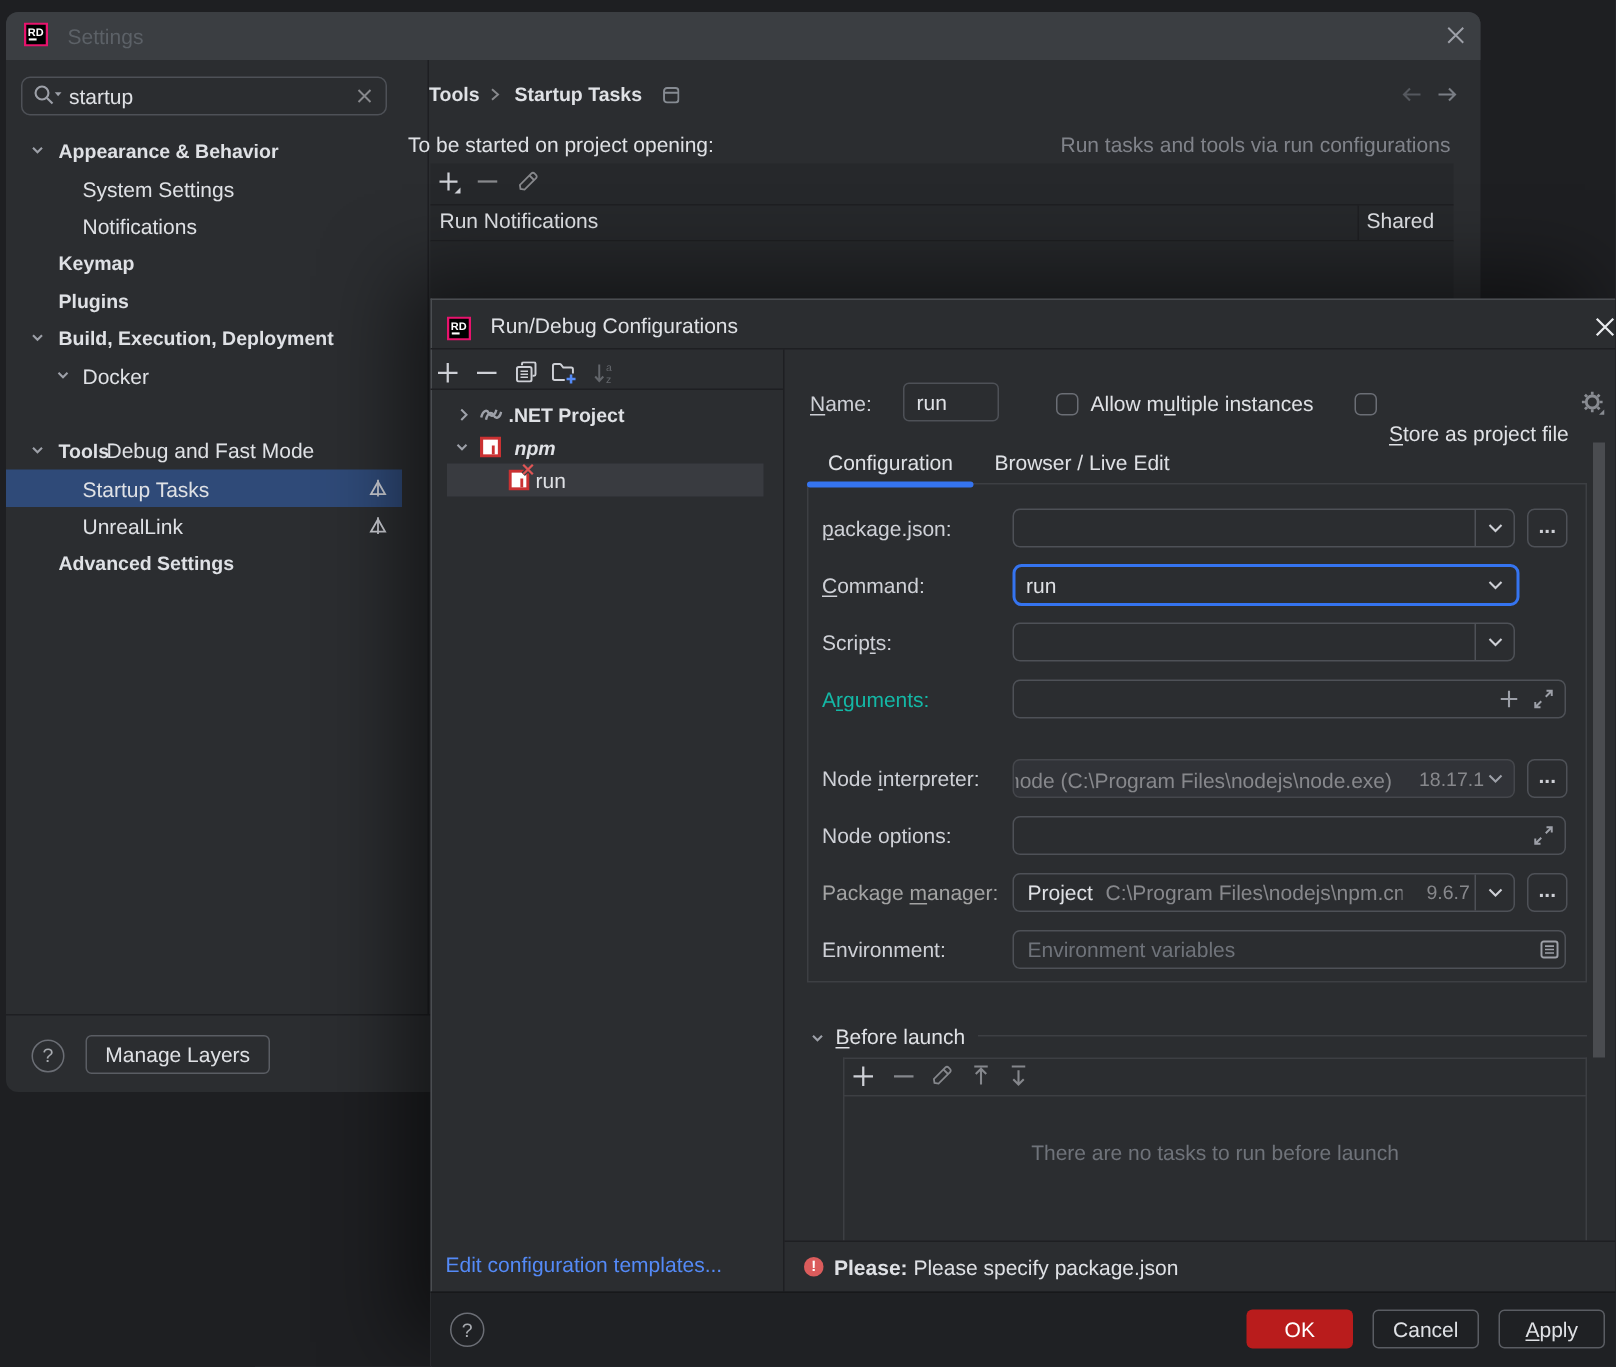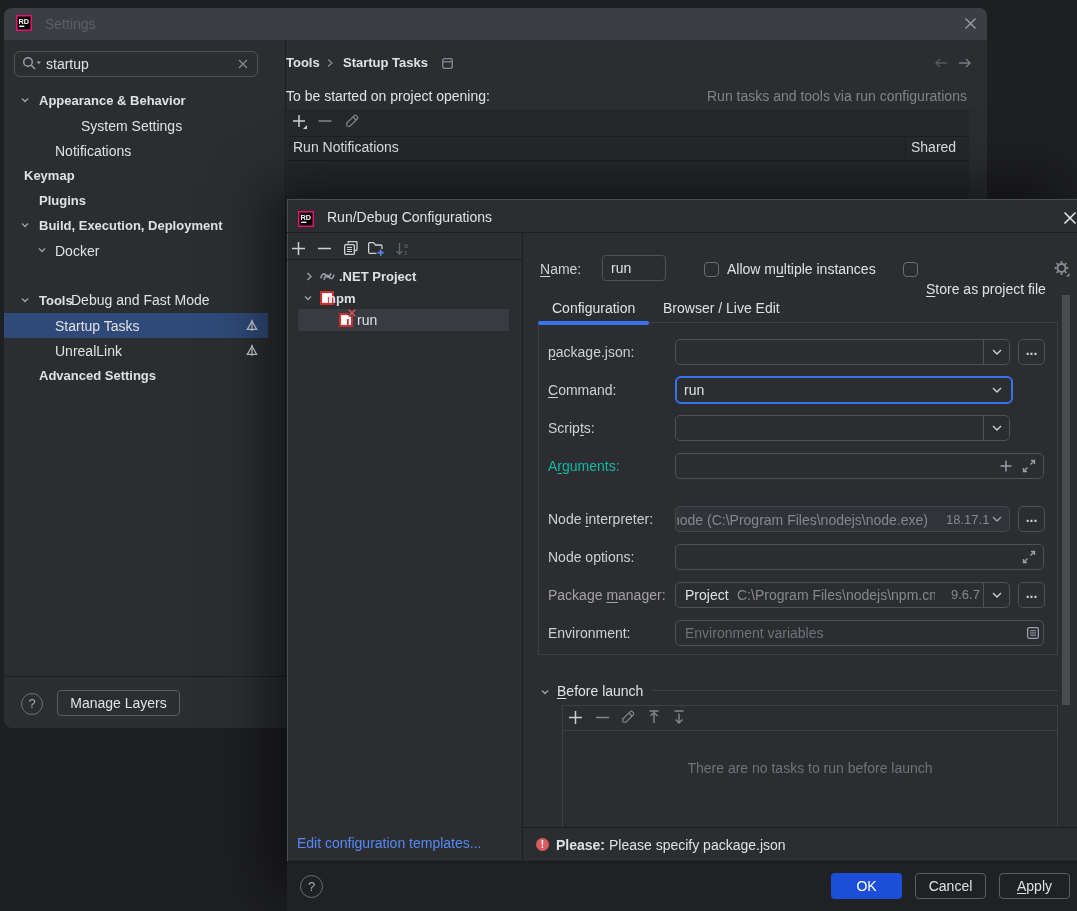--- a/index.html
+++ b/index.html
@@ -48,23 +48,23 @@
 <svg class="a" style="z-index:3;left:237px;top:58px;" width="12" height="12" viewBox="0 0 12 12">
     <path d="M2 2 L10 10 M10 2 L2 10" stroke="#87888c" stroke-width="1.3"></path>
   </svg>
 
 <div class="a" style="z-index:2;left:4px;top:313px;width:264px;height:25px;background:#2f4a78;"></div>
 <div id="sidetree" style="position:absolute;z-index:3;left:0;top:0;">
   <svg class="a" style="left:20px;top:95px;" width="10" height="10" viewBox="0 0 10 10">
       <path d="M2 3.5 L5 6.5 L8 3.5" stroke="#9da0a8" stroke-width="1.4" fill="none"></path>
     </svg>
   <div class="t bt" style="left:39px;top:93px;">Appearance &amp; Behavior</div>
-  <div class="t" style="left:55px;top:118px;margin-left:26px;">System Settings</div>
+  <div class="t" style="left:55px;top:118px;">System Settings</div>
   <div class="t" style="left:55px;top:143px;">Notifications</div>
-  <div class="t bt" style="left:24px;top:168px;">Keymap</div>
+  <div class="t bt" style="left:39px;top:168px;">Keymap</div>
   <div class="t bt" style="left:39px;top:193px;">Plugins</div>
   <svg class="a" style="left:20px;top:220px;" width="10" height="10" viewBox="0 0 10 10">
       <path d="M2 3.5 L5 6.5 L8 3.5" stroke="#9da0a8" stroke-width="1.4" fill="none"></path>
     </svg>
   <div class="t bt" style="left:39px;top:218px;">Build, Execution, Deployment</div>
   <svg class="a" style="left:37px;top:245px;" width="10" height="10" viewBox="0 0 10 10">
       <path d="M2 3.5 L5 6.5 L8 3.5" stroke="#9da0a8" stroke-width="1.4" fill="none"></path>
     </svg>
   <div class="t" style="left:55px;top:243px;">Docker</div>
   <div class="t" style="left:71px;top:268px;margin-top:24px;">Debug and Fast Mode</div>
@@ -96,21 +96,21 @@
       <path d="M1 3.8 H10" stroke="#868b92" stroke-width="1.3"></path>
     </svg>
 
   <svg class="a" style="left:934px;top:56px;" width="14" height="14" viewBox="0 0 14 14">
       <path d="M13 7 H2 M6 3 L2 7 L6 11" stroke="#55585e" stroke-width="1.4" fill="none"></path>
     </svg>
   <svg class="a" style="left:958px;top:56px;" width="14" height="14" viewBox="0 0 14 14">
       <path d="M1 7 H12 M8 3 L12 7 L8 11" stroke="#7a7e85" stroke-width="1.4" fill="none"></path>
     </svg>
 
-  <div class="t" style="left:286px;top:88px;">To be started on project opening:</div>
+  <div class="t" style="left:272px;top:88px;">To be started on project opening:</div>
   <div class="t" style="left:707px;top:88px;color:#80838a;">Run tasks and tools via run configurations</div>
 
   <div class="a" style="left:287px;top:109px;width:682px;height:27px;background:#26282b;"></div>
   <svg class="a" style="left:292px;top:114px;" width="16" height="16" viewBox="0 0 16 16">
       <path d="M7 1 V13 M1 7 H13" stroke="#ced0d6" stroke-width="1.5" fill="none"></path>
       <path d="M11 15 L15 15 L15 11 Z" fill="#ced0d6"></path>
     </svg>
   <svg class="a" style="left:318px;top:114px;" width="14" height="14" viewBox="0 0 14 14">
       <path d="M0.5 7 H13.5" stroke="#87888c" stroke-width="1.5"></path>
     </svg>
@@ -178,21 +178,21 @@
   <div class="t bt" style="left:339px;top:269px;">.NET Project</div>
 
   <svg class="a" style="left:303px;top:293px;" width="10" height="10" viewBox="0 0 10 10">
       <path d="M2 3.5 L5 6.5 L8 3.5" stroke="#9da0a8" stroke-width="1.4" fill="none"></path>
     </svg>
   <svg class="a" style="left:320px;top:291px;" width="14" height="14" viewBox="0 0 14 14">
       <rect x="0" y="0" width="14" height="14" fill="#ca3132"></rect>
       <rect x="2.1" y="2.1" width="9.8" height="9.8" fill="#fff"></rect>
       <rect x="7.9" y="6" width="1.9" height="5.9" fill="#ca3132"></rect>
     </svg>
-  <div class="t bt" style="left:328px;top:291px;">npm</div>
+  <div class="t bt" style="left:343px;top:291px;font-style:italic;">npm</div>
 
   <div class="a" style="left:298px;top:309px;width:211px;height:22px;background:#393b40;"></div>
   <svg class="a" style="left:339px;top:313px;" width="14" height="14" viewBox="0 0 14 14">
       <rect x="0" y="0" width="14" height="14" fill="#ca3132"></rect>
       <rect x="2.1" y="2.1" width="9.8" height="9.8" fill="#fff"></rect>
       <rect x="7.9" y="6" width="1.9" height="5.9" fill="#ca3132"></rect>
     </svg>
   <svg class="a" style="left:347px;top:308px;" width="10" height="10" viewBox="0 0 10 10">
       <path d="M1.8 1.8 L8.2 8.2 M8.2 1.8 L1.8 8.2" stroke="#393b40" stroke-width="3.2"></path>
       <path d="M1.8 1.8 L8.2 8.2 M8.2 1.8 L1.8 8.2" stroke="#e05555" stroke-width="1.5"></path>
@@ -316,17 +316,17 @@
     </svg>
   <div class="t" style="left:562px;top:760px;width:496px;text-align:center;color:#6f737a;">There are no tasks to run before launch</div>
 
   <div class="a" style="left:523px;top:827px;width:554px;height:1px;background:#1e1f22;"></div>
   <div class="a" style="left:536px;top:838px;width:13px;height:13px;border-radius:50%;background:#db5c5c;color:#fff;text-align:center;line-height:13px;font-size:10px;font-weight:bold;">!</div>
   <div class="t" style="left:556px;top:837px;"><span class="b">Please:</span> Please specify package.json</div>
 </div>
 
 <div class="a" style="z-index:11;left:287px;top:861px;width:790px;height:50px;background:#1f2124;border-top:1px solid #17181a;"></div>
 <div class="a" style="z-index:12;left:300px;top:875px;width:23px;height:23px;border:1px solid #6b6e75;border-radius:50%;color:#a8abb0;text-align:center;line-height:21px;font-size:13px;">?</div>
-<div class="a" style="z-index:12;left:831px;top:873px;width:71px;height:26px;background:#1d4ed8;border-radius:4px;color:#fff;text-align:center;line-height:26px;">OK</div>
+<div class="a" style="z-index:12;left:831px;top:873px;width:71px;height:26px;background:#b91c1c;border-radius:4px;color:#fff;text-align:center;line-height:26px;">OK</div>
 <div class="a" style="z-index:12;left:915px;top:873px;width:71px;height:26px;border:1px solid #5a5d63;border-radius:4px;text-align:center;line-height:24px;">Cancel</div>
 <div class="a" style="z-index:12;left:999px;top:873px;width:71px;height:26px;border:1px solid #5a5d63;border-radius:4px;text-align:center;line-height:24px;"><u>A</u>pply</div>
 
 <div class="a" style="z-index:12;left:1062px;top:295px;width:8px;height:410px;background:#4a4c50;"></div>
 
 </body></html>

